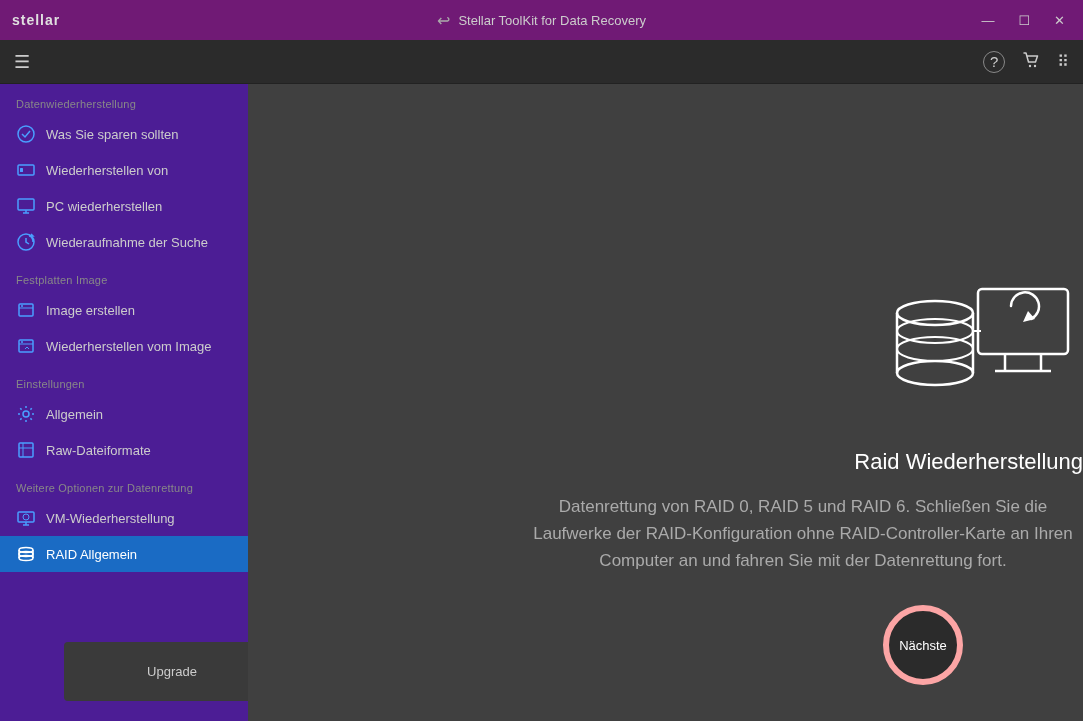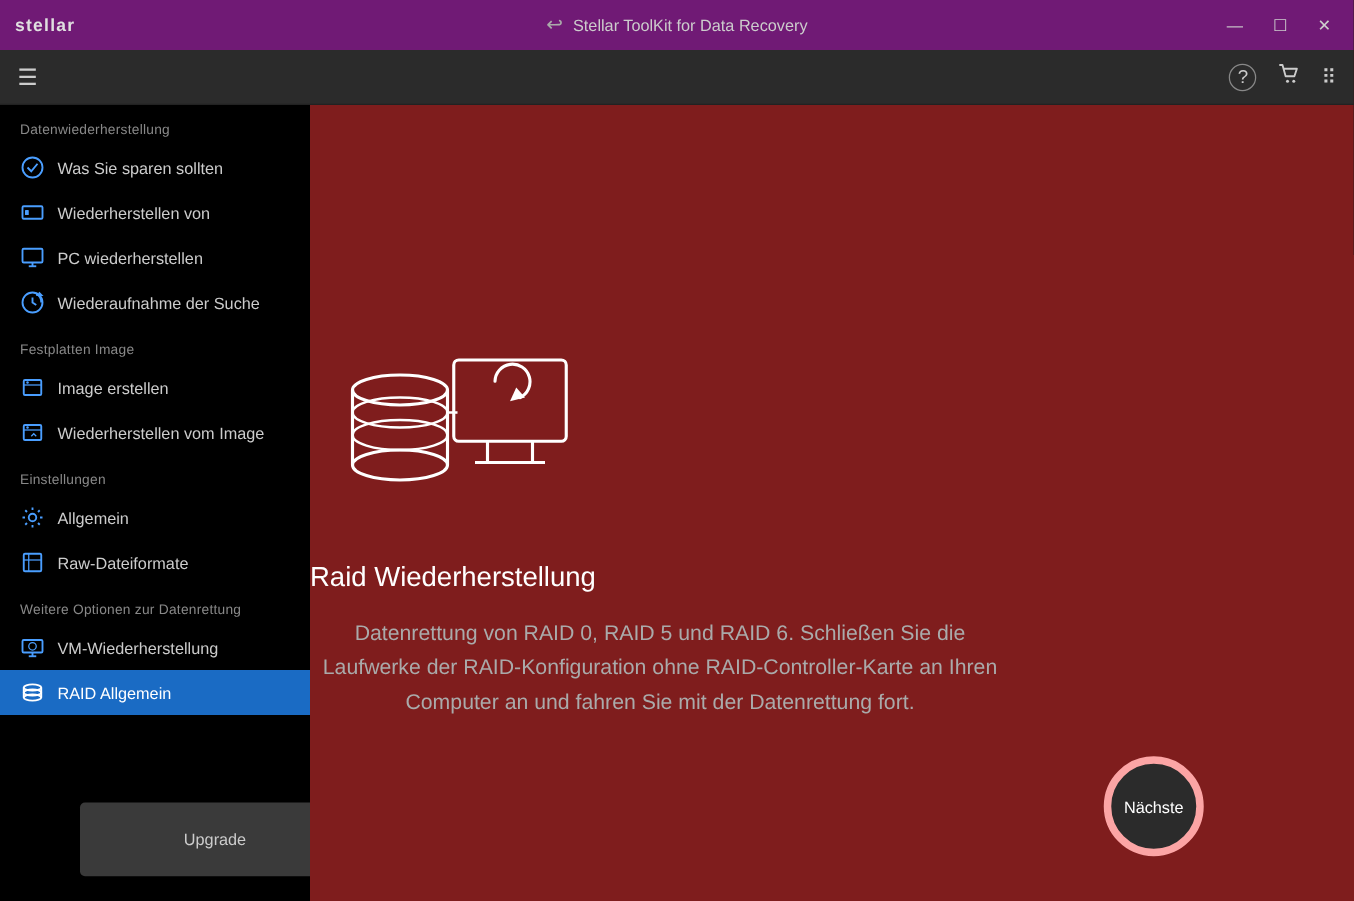--- a/index.html
+++ b/index.html
@@ -66,21 +66,21 @@
     
     .main-container {
       display: flex;
       flex: 1;
       overflow: hidden;
     }
 
     
     .sidebar {
       width: 248px;
-      background: #000000;
+      background: #4c1d95;
       display: flex;
       flex-direction: column;
       flex-shrink: 0;
       padding-bottom: 10px;
     }
 
     .sidebar-section-label {
       color: #888888;
       font-size: 11px;
       padding: 14px 16px 6px 16px;
@@ -123,24 +123,24 @@
       padding: 22px 0;
       border-radius: 4px;
       font-size: 13px;
       cursor: pointer;
       margin-left: 48px;
     }
 
     
     .content-area {
       flex: 1;
-      background: #7f1d1d;
+      background: #404040;
       display: flex;
       flex-direction: column;
-      align-items: flex-start;
+      align-items: flex-end;
       justify-content: center;
       position: relative;
     }
 
     .content-icon-area {
       margin-bottom: 24px;
     }
 
     .content-title {
       color: #ffffff;

